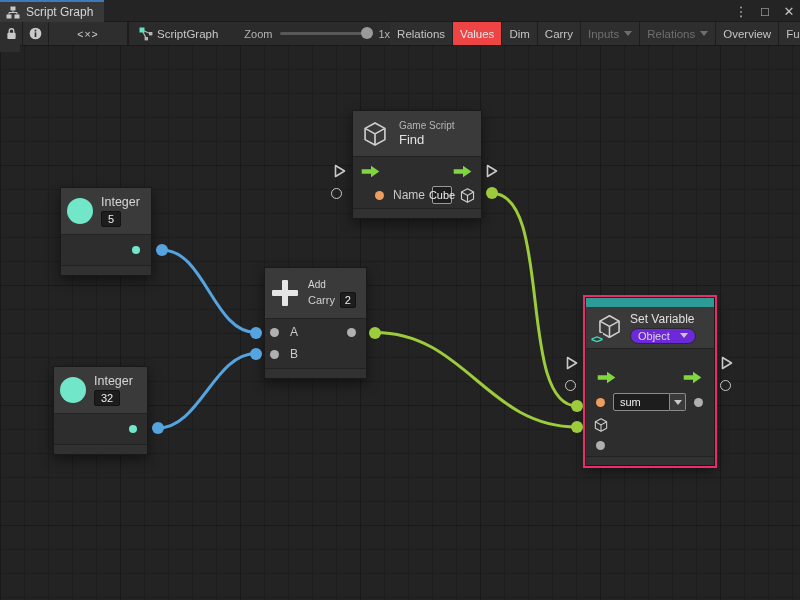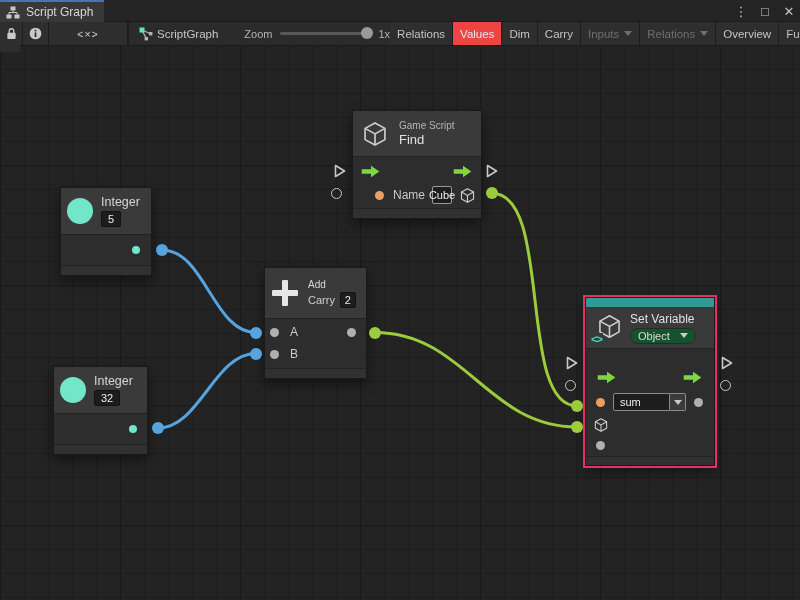--- a/index.html
+++ b/index.html
@@ -52,21 +52,21 @@
   .dot.gray{width:9px;height:9px;background:#b0b0b0;}
   .dot.orange{width:9px;height:9px;background:#ED9E5E;}
   .dot.mint{width:8px;height:8px;background:#71E6C9;}
   .vbox{background:#1d1d1d;border:1px solid #121212;border-radius:2px;color:#ececec;font-size:11px;
         display:flex;align-items:center;justify-content:center;}
   .vbox.lit{border-color:#9a9a9a;}
   .plus{position:relative;width:28px;height:28px;}
   .plus::before,.plus::after{content:"";position:absolute;background:#e6e6e6;border-radius:1px;}
   .plus::before{left:11px;top:1px;width:6px;height:26px;}
   .plus::after{left:1px;top:11px;width:26px;height:6px;}
-  .obj-dd{display:flex;align-items:center;gap:10px;background:#14532d;border:1px solid #292929;border-radius:8px;
+  .obj-dd{display:flex;align-items:center;gap:10px;background:#6d28d9;border:1px solid #292929;border-radius:8px;
           padding:1px 7px;font-size:11px;color:#dcdcdc;}
   .sum-dd{display:flex;align-items:center;}
   .sum-field{width:57px;height:18px;background:#1d1d1d;border:1px solid #8a8a8a;border-radius:2px 0 0 2px;
              color:#ececec;font-size:11px;display:flex;align-items:center;padding-left:6px;}
   .sum-btn{width:16px;height:18px;background:#3a3a3a;border:1px solid #8a8a8a;border-left:none;border-radius:0 2px 2px 0;
            display:flex;align-items:center;justify-content:center;}
   .selected{box-shadow:0 0 0 2px #ED2B68, 0 5px 12px rgba(0,0,0,.45);}
   .teal-strip{height:9px;background:#2E9B97;}
   .setvar-icon{position:relative;width:30px;height:30px;}
   .setvar-icon .code{position:absolute;left:-3px;bottom:-2px;color:#45E0C0;font-weight:bold;font-size:11px;

